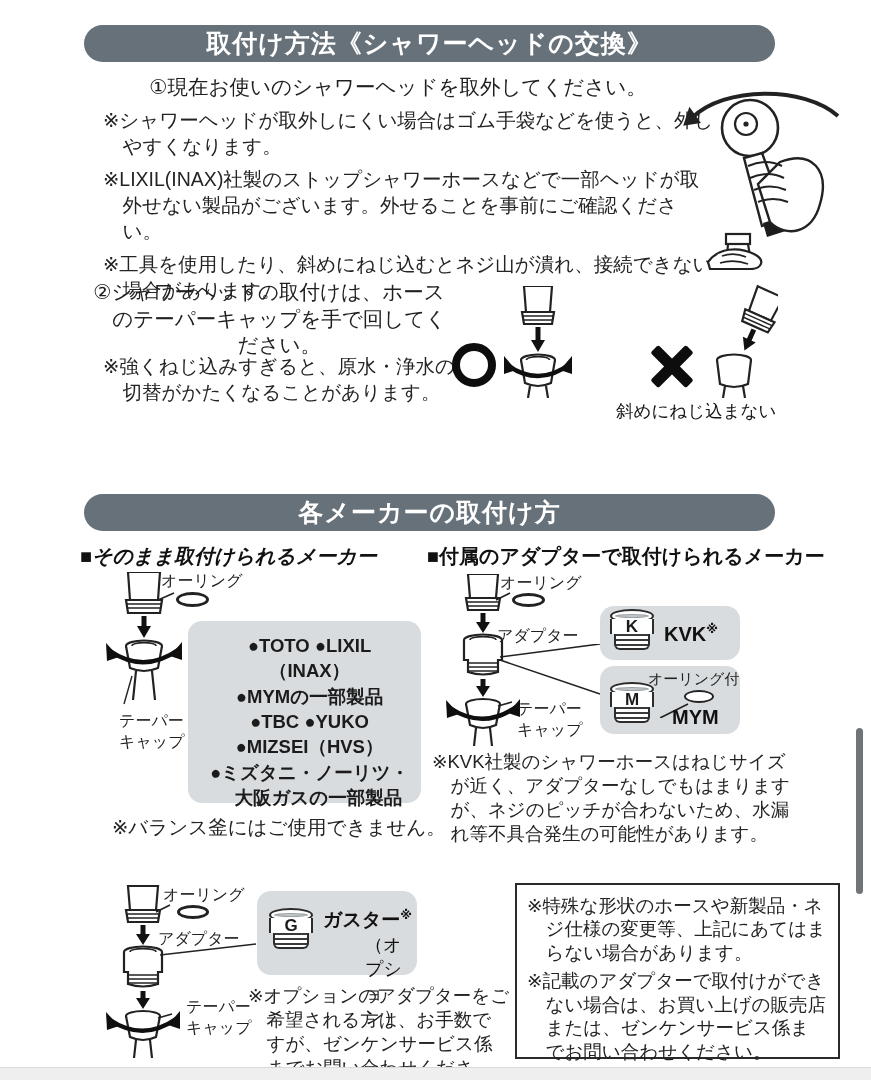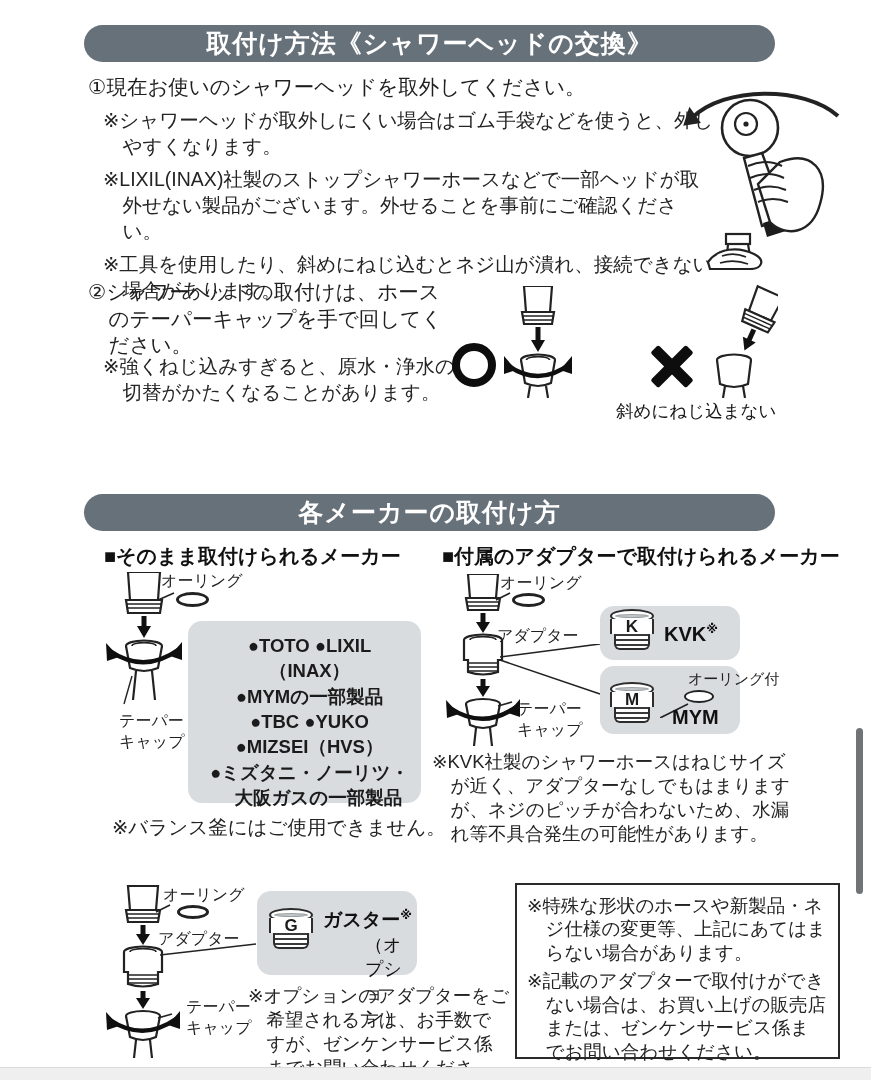--- a/index.html
+++ b/index.html
@@ -3,21 +3,21 @@
 <meta charset="utf-8">
 <style>
   * { margin:0; padding:0; box-sizing:border-box; }
   body { background:#fff; font-family:"Liberation Sans","DejaVu Sans",sans-serif; }
   .page { position:relative; width:871px; height:1080px; background:#ffffff; overflow:hidden; color:#222; }
   .abs { position:absolute; }
 
   .bar { background:#67717a; border-radius:19px; color:#fff; font-weight:bold;
          display:flex; align-items:center; justify-content:center; font-size:25px; letter-spacing:1px; }
 
-  .step { font-size:20.5px; line-height:1.3; color:#1f1f1f; font-weight:500; }
+  .step { font-size:20.5px; line-height:1.3; color:#1f1f1f; font-weight:500;text-align:center; }
   .hang { text-indent:-1em; padding-left:1em; }
   .note { font-size:19.5px; line-height:1.33; color:#242424; }
   .note19 { font-size:18.5px; line-height:1.3; color:#242424; }
   .smalllab { font-size:16px; color:#1f1f1f; white-space:nowrap; }
 
   .colhead { font-size:20px; font-weight:bold; color:#111; white-space:nowrap; }
 
   .graybox { background:#d9dcde; border-radius:14px; }
   .makers { padding:12px 10px 0 20px; font-size:18.5px; line-height:1.37; font-weight:600; color:#1b1b1b;text-align:center; }
   .makers div:last-child { padding-left:0.95em; }
@@ -122,22 +122,22 @@
     <ellipse cx="38" cy="76" rx="17" ry="5.5" fill="#fff" stroke="#222" stroke-width="2.2"></ellipse>
     <path d="M21,76 L24,100 Q38,106 52,100 L55,76" fill="#fff" stroke="#222" stroke-width="2.2"></path>
     <path d="M29,102 L27,114 M47,102 L49,114" stroke="#222" stroke-width="2.2"></path>
   </svg>
   <div class="abs caption" style="left:616px; top:399px;">斜めにねじ込まない</div>
 
   <div class="abs bar" style="left:84px; top:494px; width:691px; height:37px;">
     <span>各メーカーの取付け方</span>
   </div>
 
-  <div class="abs colhead" style="left:104px; top:543px;">■そのまま取付けられるメーカー</div>
-  <div class="abs colhead" style="left:442px; top:543px;">■付属のアダプターで取付けられるメーカー</div>
+  <div class="abs colhead" style="left:80px; top:543px;font-style:italic;">■そのまま取付けられるメーカー</div>
+  <div class="abs colhead" style="left:427px; top:543px;font-family:Liberation Mono, monospace;">■付属のアダプターで取付けられるメーカー</div>
 
   <svg class="abs" style="left:102px; top:572px;" width="92" height="142" viewBox="0 0 92 142">
     <polygon points="26,0 58,0 56,28 28,28" fill="#fff" stroke="#222" stroke-width="2.2"></polygon>
     <polygon points="24,28 60,28 58,41 26,41" fill="#fff" stroke="#222" stroke-width="2.2"></polygon>
     <path d="M25,32 L59,32 M25,36 L59,36" stroke="#222" stroke-width="1.4"></path>
     <line x1="56" y1="28" x2="72" y2="21" stroke="#222" stroke-width="1.6"></line>
     <line x1="42" y1="44" x2="42" y2="56" stroke="#111" stroke-width="5"></line>
     <polygon points="35,54 49,54 42,66" fill="#111"></polygon>
     <ellipse cx="42" cy="74" rx="18" ry="5.5" fill="#fff" stroke="#222" stroke-width="2.2"></ellipse>
     <ellipse cx="42" cy="74" rx="12" ry="3.4" fill="none" stroke="#222" stroke-width="1.6"></ellipse>
@@ -206,21 +206,21 @@
           <span>K</span>
         </div>
       <div class="ai-threads"></div>
     </div>
     <div class="abs bname" style="left:64px; top:16px;">
       <span>KVK</span><sup>※</sup>
     </div>
   </div>
 
   <div class="abs graybox" style="left:600px; top:666px; width:140px; height:68px;">
-    <div class="abs smalllab" style="left:48px; top:4px; font-size:15px;margin-left:40px;">オーリング付</div>
+    <div class="abs smalllab" style="left:48px; top:4px; font-size:15px;">オーリング付</div>
     <div class="abs adapter-icon" style="left:8px; top:16px;">
       <div class="ai-top"></div>
       <div class="ai-body">
           <span>M</span>
         </div>
       <div class="ai-threads"></div>
     </div>
     <div class="abs oring" style="left:84px; top:24px; width:30px; height:13px; border-width:2.5px;"></div>
     <svg class="abs" style="left:60px; top:36px;" width="30" height="16" viewBox="0 0 30 16">
       <line x1="0" y1="16" x2="28" y2="2" stroke="#222" stroke-width="1.6"></line>

